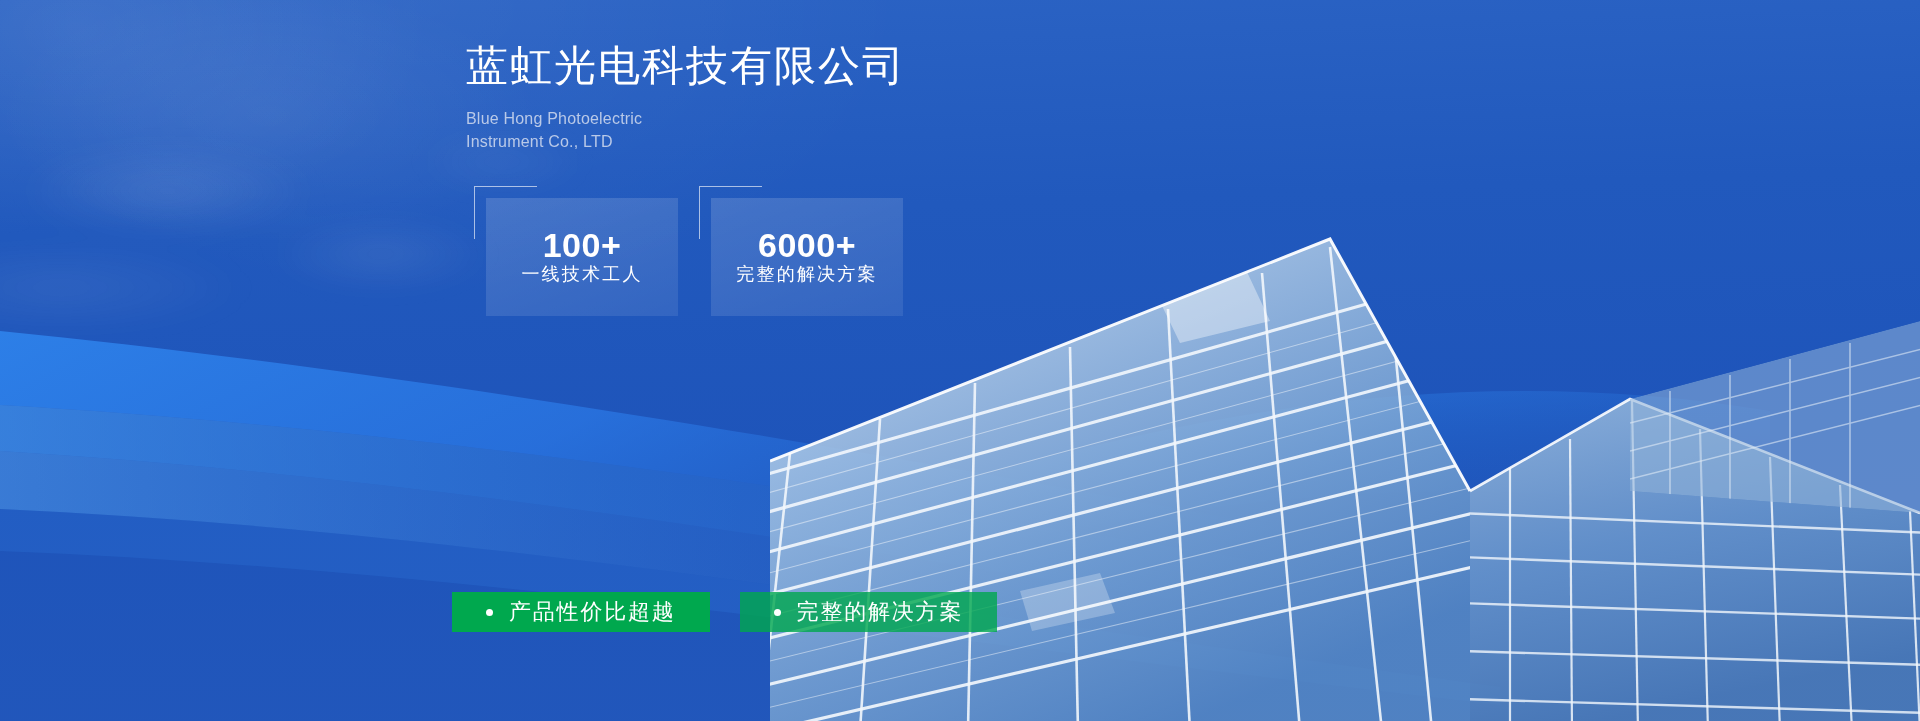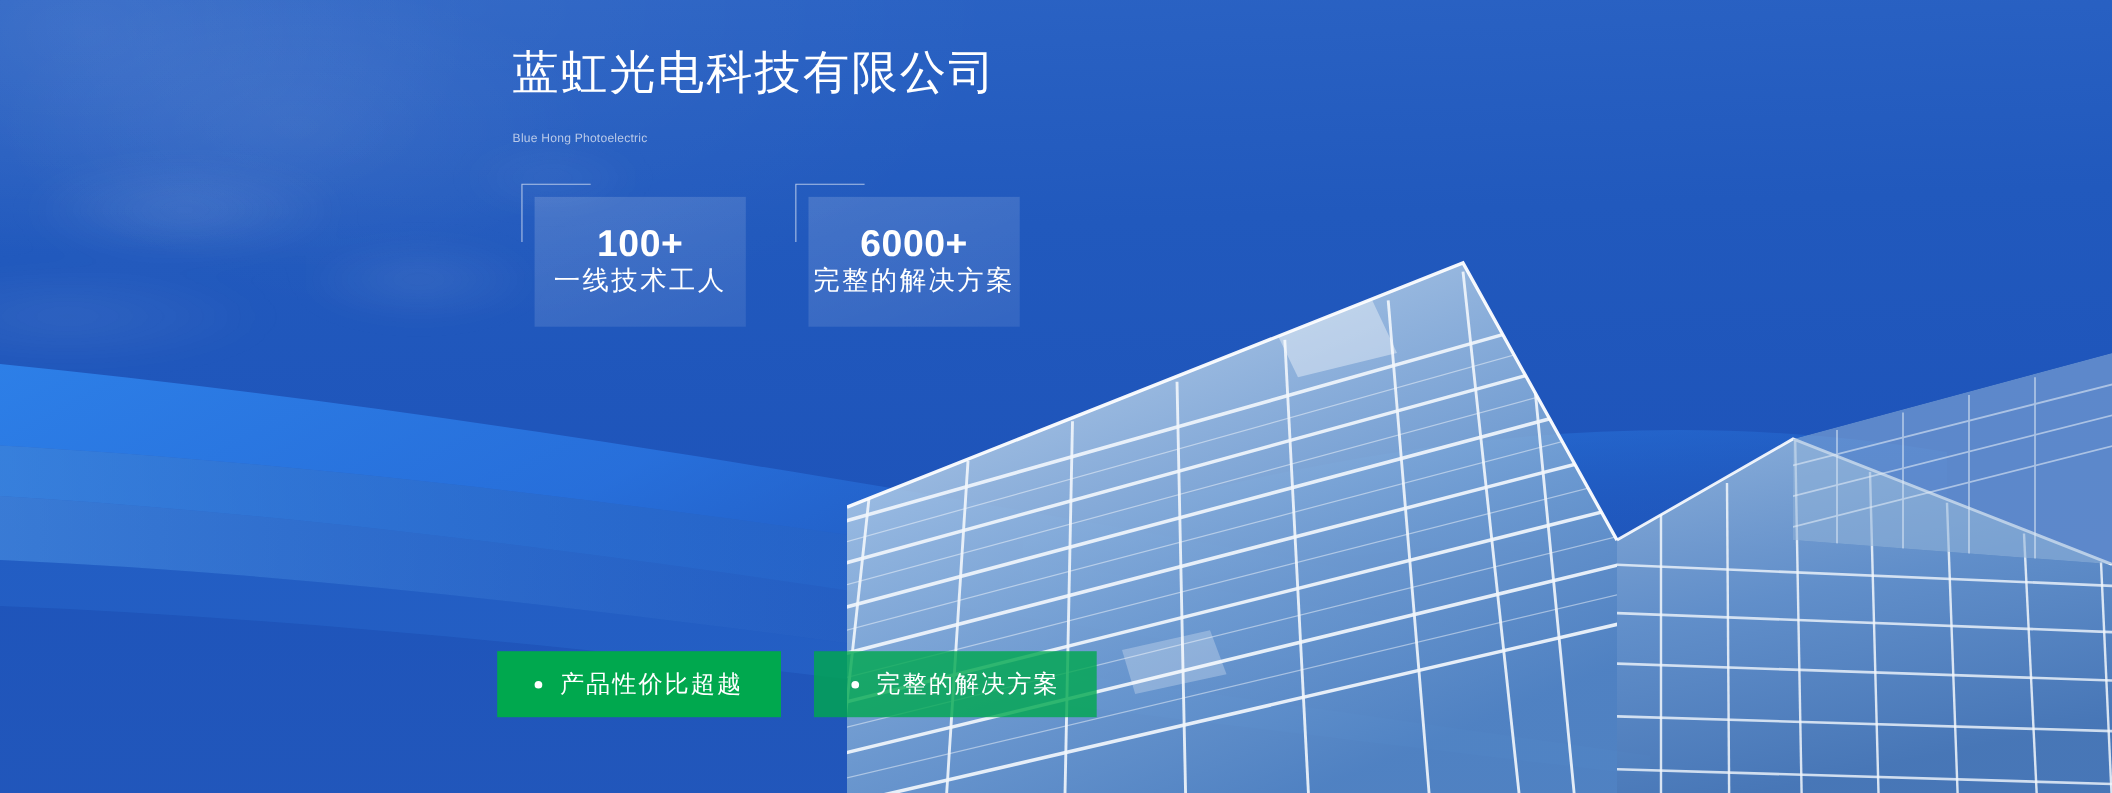--- a/index.html
+++ b/index.html
@@ -55,43 +55,43 @@
   .company-title {
     font-size:42px;
     font-weight:400;
     color:#ffffff;
     letter-spacing:2px;
     line-height:1.22;
     white-space:nowrap;
   }
 
   .company-sub {
-    margin-top:28px;
-    font-size:11px;
+    margin-top:17px;
+    font-size:16px;
     line-height:1.42;
     color:#b9c9e8;
     letter-spacing:0.2px;
     font-weight:400;
   }
 
   .desc {
     margin-top:26px;
     font-size:21.5px;
     line-height:1.58;
     color:#ffffff;
     letter-spacing:0.4px;
     font-weight:400;
   }
   .desc.second { margin-top:18px; }
 
   
   .stats {
     margin-top:44px;
     display:flex;
-    gap:57px;
+    gap:33px;
     padding-left:20px;
   }
   .stat-box {
     position:relative;
     width:192px;
     height:118px;
     background:linear-gradient(160deg, rgba(255,255,255,0.155), rgba(255,255,255,0.085));
     display:flex;
     flex-direction:column;
     align-items:center;
@@ -107,37 +107,37 @@
     border-top:1.5px solid rgba(255,255,255,0.62);
   }
   .stat-num {
     font-size:34px;
     font-weight:700;
     color:#ffffff;
     line-height:1;
     letter-spacing:0.5px;
   }
   .stat-label {
-    font-size:24px;
+    font-size:18px;
     color:#ffffff;
     letter-spacing:2.2px;
     font-weight:400;
   }
 
   
   .tags {
     position:absolute;
     left:452px;
     top:592px;
     display:flex;
     gap:30px;
     z-index:20;
   }
   .tag {
-    height:60px;
+    height:40px;
     display:flex;
     align-items:center;
     padding:0 34px;
     color:#ffffff;
     font-size:22px;
     letter-spacing:1.8px;
     white-space:nowrap;
   }
   .tag .dot {
     width:7px; height:7px;
@@ -290,20 +290,21 @@
       </svg>
     </div>
   </div>
 
   <div class="content">
 
     <h1 class="company-title">蓝虹光电科技有限公司</h1>
 
     <div class="company-sub">
       <div>Blue Hong Photoelectric</div>
+      <div>Instrument Co., LTD</div>
     </div>
 
 
 
     <div class="stats">
       <div class="stat-box">
         <div class="stat-num">100+</div>
         <div class="stat-label">一线技术工人</div>
       </div>
       <div class="stat-box">

